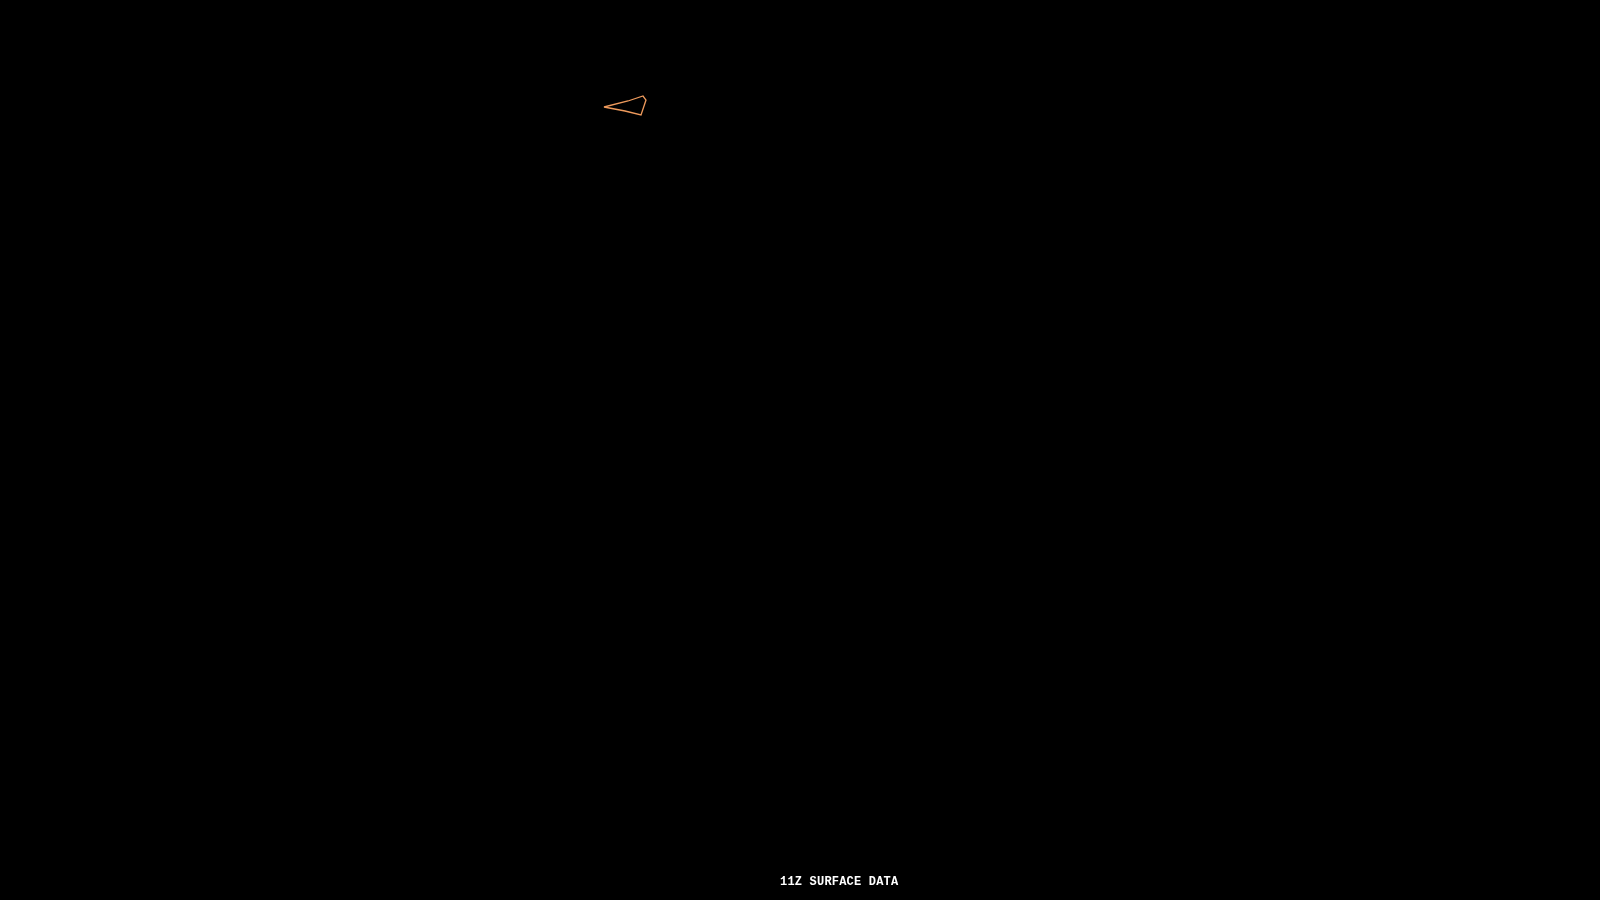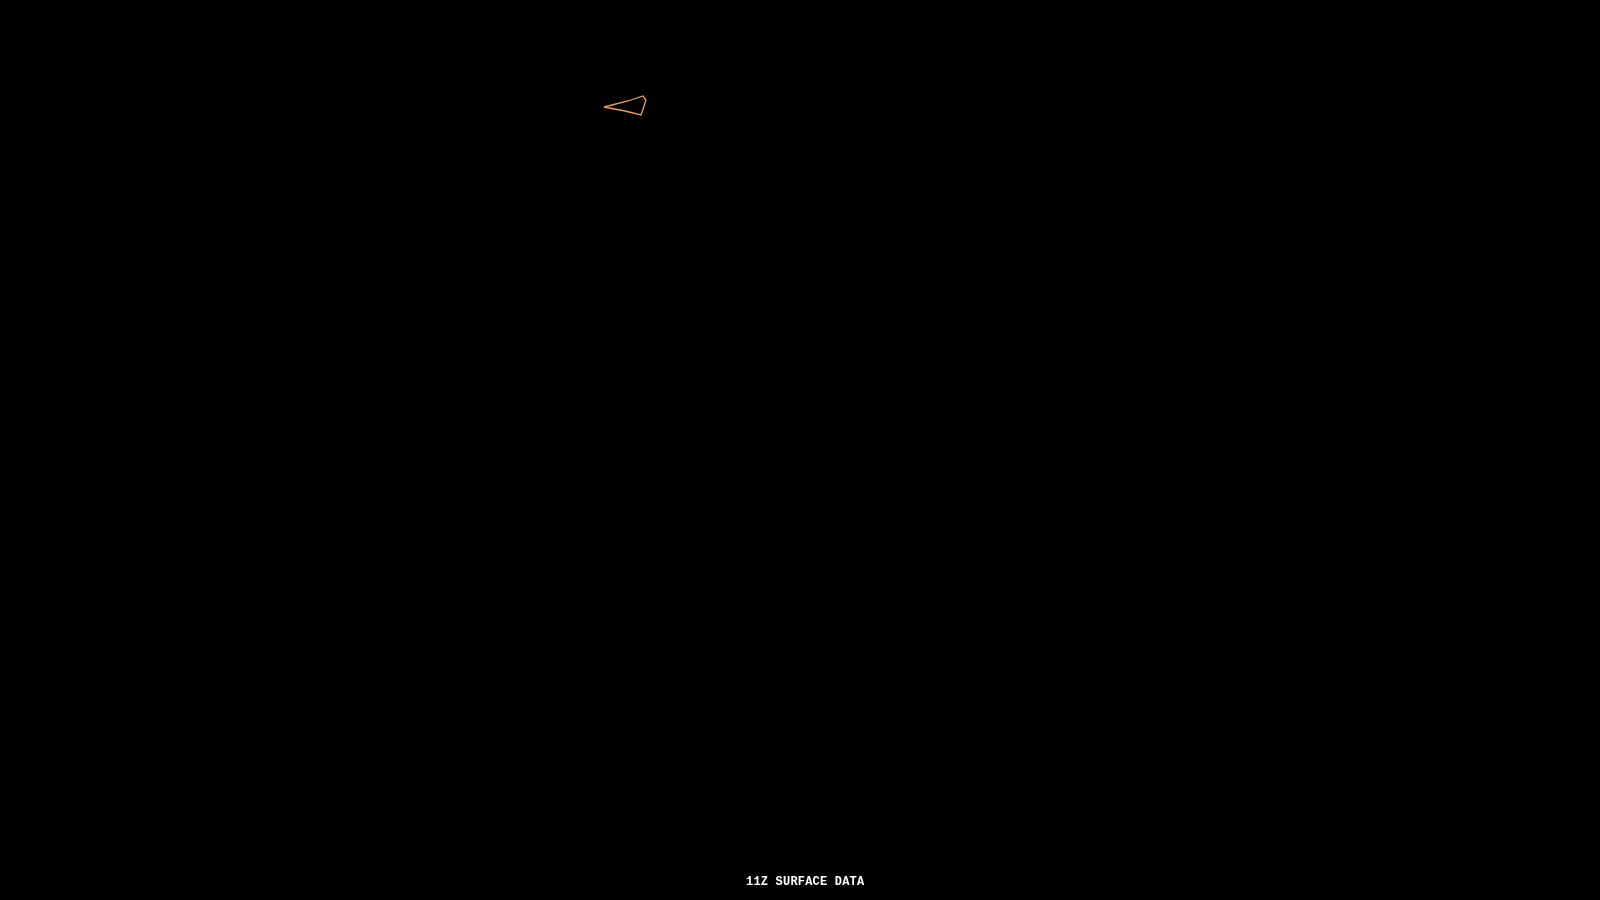--- a/index.html
+++ b/index.html
@@ -15,21 +15,21 @@
     overflow: hidden;
   }
   .map-svg {
     position: absolute;
     top: 0;
     left: 0;
     display: block;
   }
   .data-label {
     position: absolute;
-    left: 746px;
+    left: 780px;
     top: 876px;
     font-family: "Liberation Mono", "DejaVu Sans Mono", monospace;
     font-weight: bold;
     font-size: 12px;
     line-height: 13px;
     letter-spacing: 0.2px;
     white-space: pre;
     color: #ffffff;
   }
 </style>

